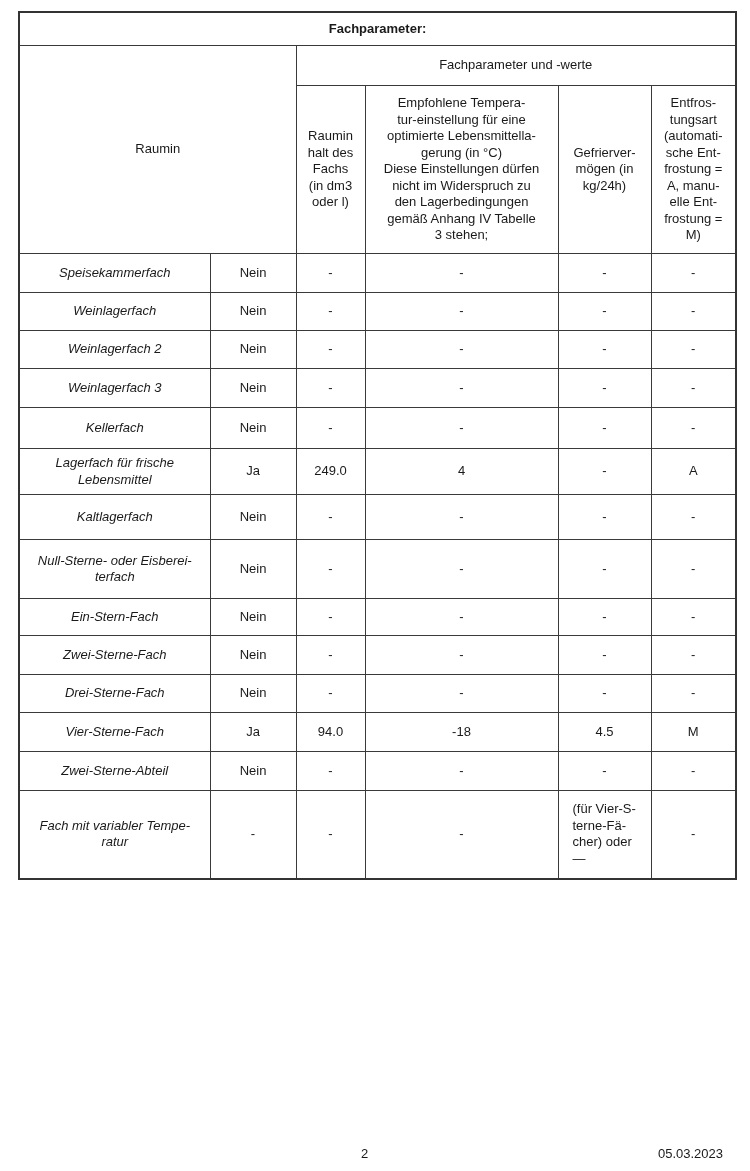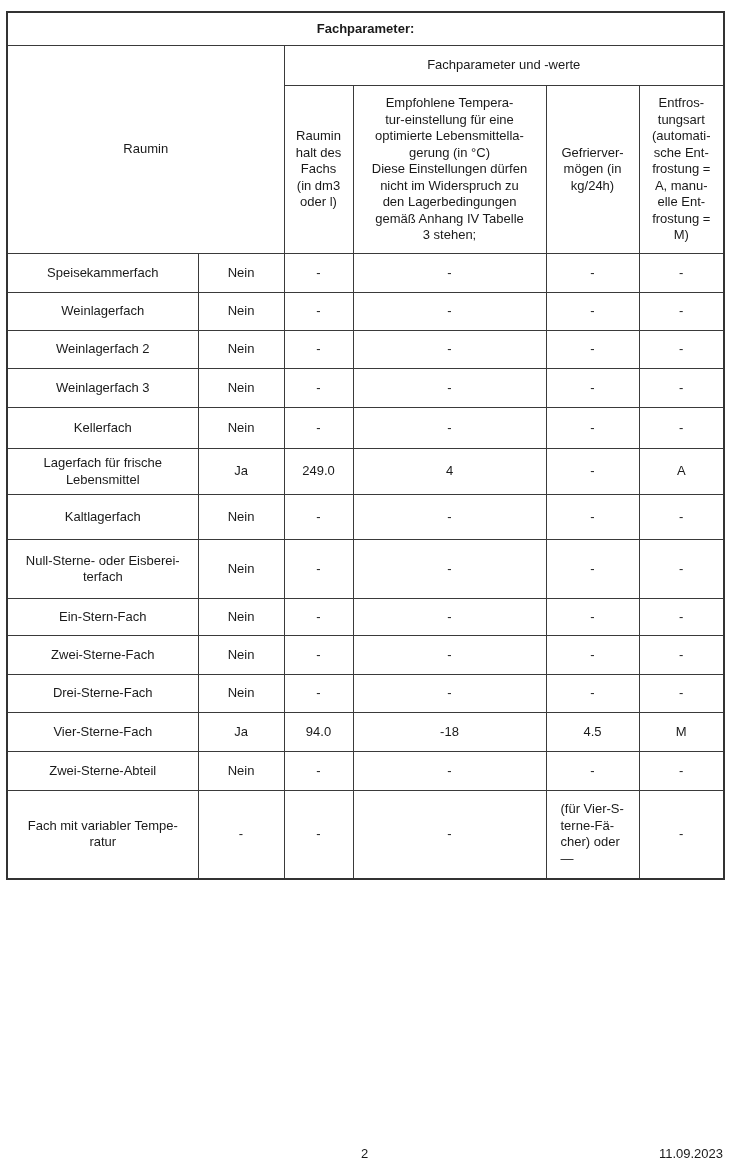--- a/index.html
+++ b/index.html
@@ -8,21 +8,21 @@
     background:#ffffff;
     font-family:"Liberation Sans", sans-serif;
     font-size:13px;
     color:#1a1a1a;
     position:relative;
     overflow:hidden;
   }
   .page { position:absolute; inset:0; background:#ffffff; }
 
   table.fach-table {
-    position:absolute; left:6px; top:11px;
+    position:absolute; left:18px; top:11px;
     width:717px;
     border-collapse:collapse;
     table-layout:fixed;
     border:2px solid #333333;
   }
   table.fach-table td {
     border:1px solid #3a3a3a;
     padding:2px 8px;
     vertical-align:middle;
     text-align:center;
@@ -40,20 +40,21 @@
   td.col-header {
     vertical-align:top;
     padding-top:9px;
     height:155px;
     white-space:pre-line;
   }
   td.cell-label {
     text-align:left;
     padding-left:9px;
     white-space:pre-line;
+    font-style:italic;
   }
   td.cell-value.multiline {
     text-align:left;
     white-space:pre-line;
     padding-left:14px;
   }
 
   .footer {
     position:absolute;
     left:6px; top:1146px;
@@ -238,16 +239,16 @@
 terne-Fä-
 cher) oder
 —</td>
           <td class="cell-value">-</td>
         </tr>
       </tbody>
   </table>
 
   <div class="footer">
     <span class="page-num">2</span>
-    <span class="date">11.09.2023</span>
+    <span class="date">05.03.2023</span>
   </div>
 
 </div>
 
 </body></html>

